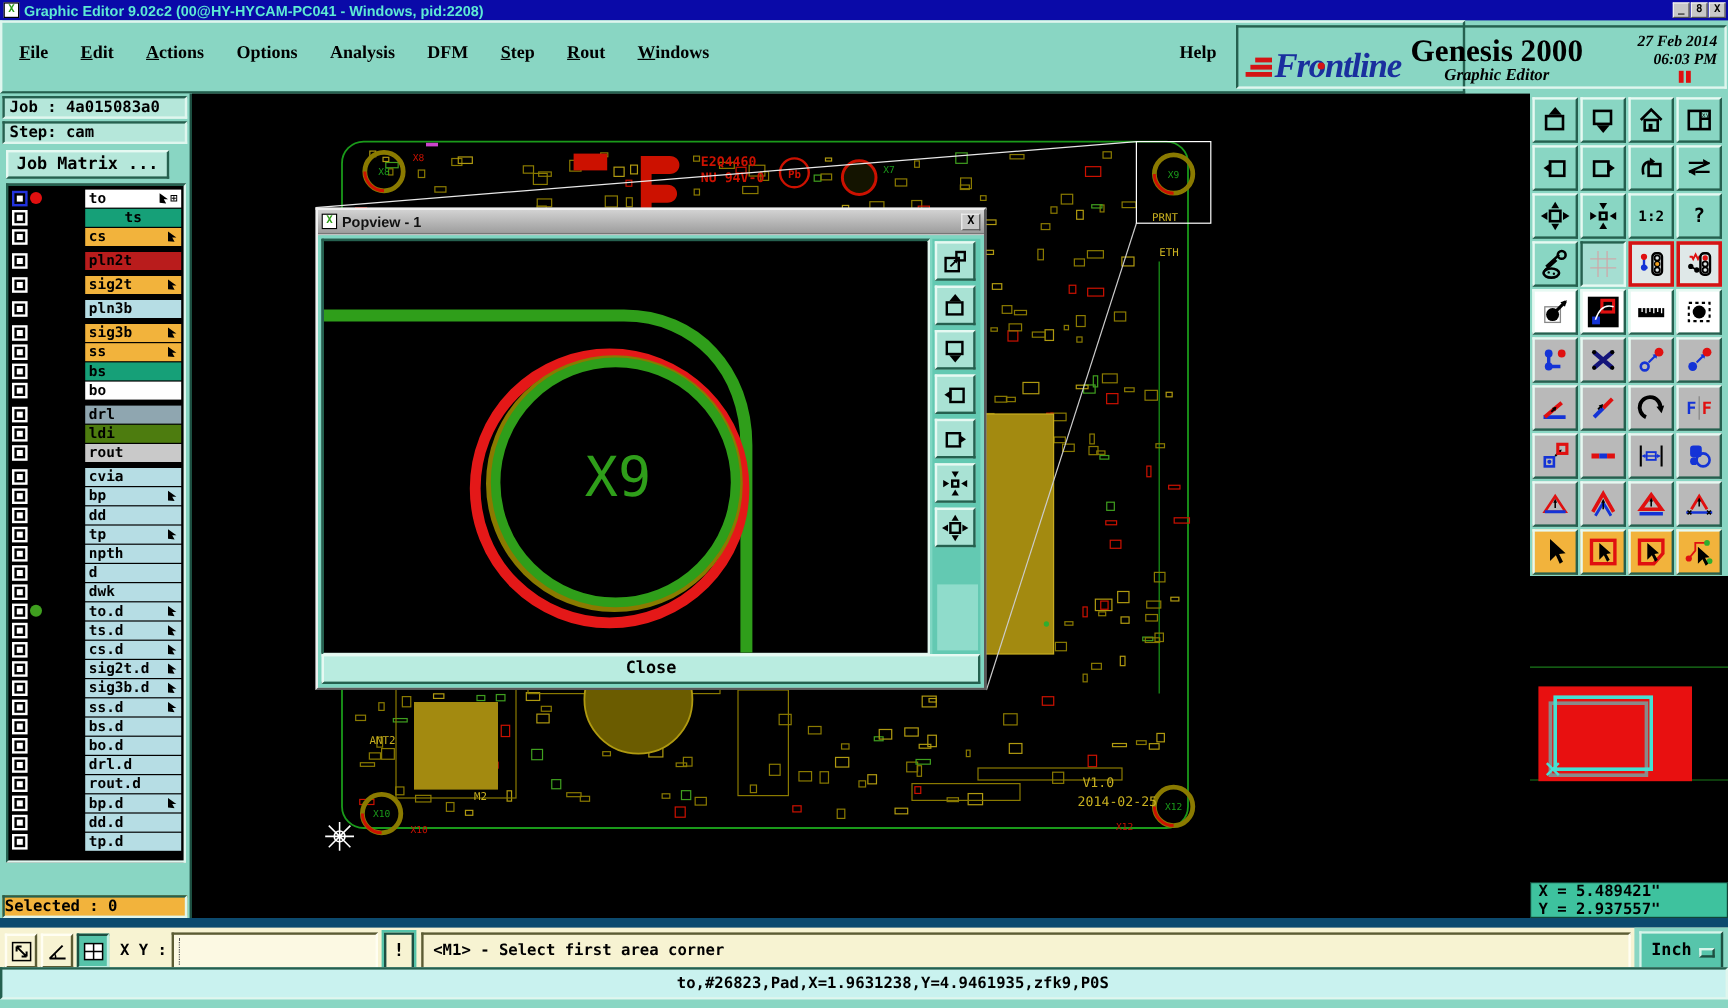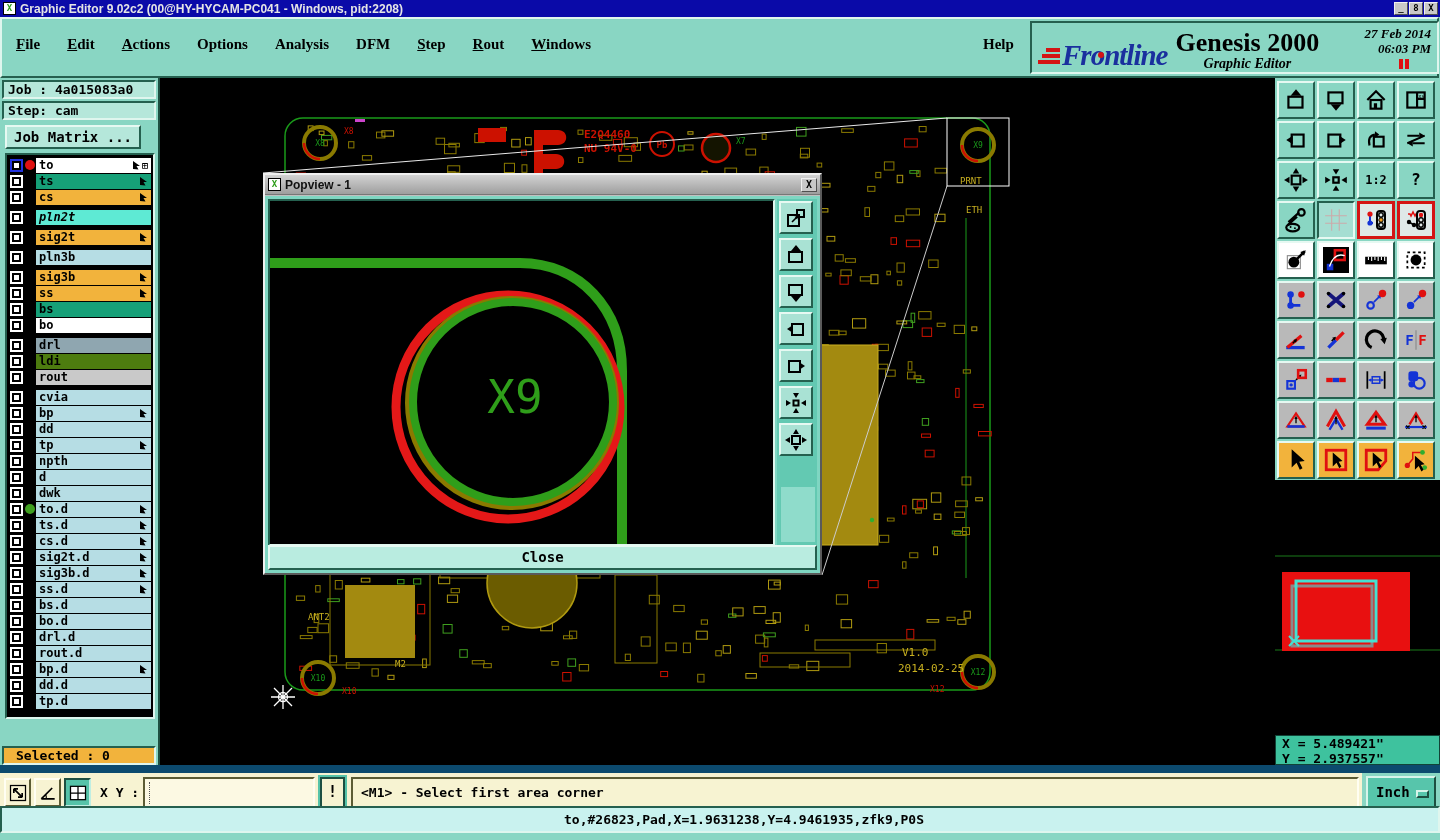--- a/index.html
+++ b/index.html
@@ -2,26 +2,26 @@
 <html><head>
 <meta charset="utf-8">
 <style>
   * { margin:0; padding:0; box-sizing:border-box; }
   html,body { width:1440px; height:840px; background:#000; overflow:hidden; }
   #app { position:relative; width:1440px; height:840px; font-family:"DejaVu Sans Mono", monospace; background:#89d6c3; }
 
   
   .titlebar { position:absolute; left:0; top:0; width:1440px; height:17px; background:#0a0aa8; display:flex; align-items:center; }
   .titlebar .appicon { width:13px; height:13px; margin:0 4px 0 3px; background:#fff; border:1px solid #000; position:relative; font:bold 9px "DejaVu Sans Mono",monospace; color:#2f9e1a; text-align:center; line-height:11px; }
-  .titlebar .ttext { color:#e5e5e5; font:bold 12px "Liberation Sans", sans-serif; letter-spacing:0; }
+  .titlebar .ttext { color:#5eead4; font:bold 12px "Liberation Sans", sans-serif; letter-spacing:0; }
   .winbtns { position:absolute; right:2px; top:2px; display:flex; gap:1px; }
   .winbtn { width:14px; height:13px; background:#c8c8c8; border:1px solid; border-color:#f0f0f0 #505050 #505050 #f0f0f0; font:bold 9px "DejaVu Sans Mono",monospace; color:#000; text-align:center; line-height:11px; }
 
   
-  .header { position:absolute; left:0; top:17px; width:1439px; height:61px; background:#89d6c3; border:2px solid; border-color:#dff6ee #25604f #25604f #dff6ee; }
+  .header { position:absolute; left:0; top:17px; width:1221px; height:61px; background:#89d6c3; border:2px solid; border-color:#dff6ee #25604f #25604f #dff6ee; }
   .menubar { position:absolute; left:14px; top:17px; display:flex; gap:27px; font:bold 15px "Liberation Serif", serif; color:#000; }
   .menubar .mitem { cursor:default; }
   .menubar u { text-decoration:underline; }
   .help-item { position:absolute; left:981px; top:17px; font:bold 15px "Liberation Serif", serif; color:#000; }
   .brand { position:absolute; left:1028px; top:2px; width:409px; height:53px; border:2px solid; border-color:#25604f #dff6ee #dff6ee #25604f; display:flex; align-items:flex-end; }
   .logo { display:flex; align-items:center; margin-left:6px; }
   .logo-stripes { display:flex; flex-direction:column; gap:2px; margin-right:2px; }
   .logo-stripes i { display:block; height:4px; background:#d41414; }
   .logo-stripes i:nth-child(1){ width:14px; margin-left:8px;} .logo-stripes i:nth-child(2){ width:18px; margin-left:4px;} .logo-stripes i:nth-child(3){ width:22px; }
   .logo-text { font:bold italic 29px "Liberation Serif", serif; color:#1a2f9e; letter-spacing:-1px; position:relative; }
@@ -38,26 +38,26 @@
   .sidebar { position:absolute; left:0; top:78px; width:160px; height:687px; background:#89d6c3; border-right:2px solid #1d4f41; }
   .info-box { position:absolute; left:2px; width:154px; height:19px; background:#b5e7da; border:2px solid; border-color:#25604f #dff6ee #dff6ee #25604f; font:bold 13px "DejaVu Sans Mono",monospace; color:#000; line-height:15px; padding-left:4px; white-space:pre; }
   .matrix-btn { position:absolute; left:5px; top:47px; width:136px; height:24px; background:#b5e7da; border:2px solid; border-color:#e6f9f2 #25604f #25604f #e6f9f2; font:bold 14px "DejaVu Sans Mono",monospace; color:#000; text-align:center; line-height:20px; }
   .layer-list { position:absolute; left:5px; top:75px; width:150px; height:566px; background:#000; border:2px solid; border-color:#25604f #dff6ee #dff6ee #25604f; padding:2px 0 0 1px; overflow:hidden; }
   .lrow { display:flex; align-items:center; height:16px; }
   .lrow .cbox { width:13px; height:13px; margin-left:2px; border:2px solid #fff; background:#000; display:flex; align-items:center; justify-content:center; flex:none; }
   .lrow .cbox.sel { border-color:#2233dd; }
   .lrow .cbox i { width:5px; height:5px; background:#fff; }
   .lrow .mark { width:12px; height:12px; margin-left:1px; flex:none; display:flex; align-items:center; justify-content:center; }
   .lrow .mark b { width:10px; height:10px; border-radius:50%; display:block; }
-  .lrow .lname { flex:1; height:15px; margin-right:2px; font:bold 12px "DejaVu Sans Mono",monospace; color:#000; padding:0 3px 0 3px; line-height:15px; display:flex; align-items:center; }
+  .lrow .lname { flex:1; height:15px; margin-right:2px; font:bold 12px "DejaVu Sans Mono",monospace; color:#000; padding:0 3px 0 3px; line-height:15px; display:flex; align-items:center;margin-left:35px; }
   .lname .nm { flex:1; }
   .hand { width:9px; height:10px; flex:none; }
   .gmini { font:bold 10px "DejaVu Sans Mono",monospace; margin-left:1px; }
   .lgap { height:4px; }
-  .selected-bar { position:absolute; left:2px; top:668px; width:154px; height:19px; background:#f2b33c; border:2px solid; border-color:#25604f #dff6ee #dff6ee #25604f; font:bold 13px "DejaVu Sans Mono",monospace; line-height:15px; padding-left:12px; }
+  .selected-bar { position:absolute; left:2px; top:668px; width:154px; height:19px; background:#f2b33c; border:2px solid; border-color:#25604f #dff6ee #dff6ee #25604f; font:bold 13px "DejaVu Sans Mono",monospace; line-height:15px; padding-left:0; }
 
   
   .canvas { position:absolute; left:160px; top:78px; width:1115px; height:687px; background:#000; z-index:1; }
 
   
   .popview { position:absolute; left:263px; top:173px; width:559px; height:402px; background:#c0c0c0; border:2px solid; border-color:#efefef #5a5a5a #5a5a5a #efefef; z-index:10; }
   .pv-title { height:20px; background:linear-gradient(#d2d2d2,#9e9e9e); border-bottom:1px solid #777; display:flex; align-items:center; }
   .pv-title .appicon { width:13px; height:13px; margin:0 4px 0 3px; background:#fff; border:1px solid #000; font:bold 9px "DejaVu Sans Mono",monospace; color:#2f9e1a; text-align:center; line-height:11px; }
   .pv-title .ptext { font:bold 12px "Liberation Sans", sans-serif; color:#111; }
   .pv-close { position:absolute; right:3px; top:3px; width:16px; height:14px; background:#c8c8c8; border:1px solid; border-color:#f0f0f0 #505050 #505050 #f0f0f0; font:bold 10px "DejaVu Sans Mono",monospace; text-align:center; line-height:12px; }
@@ -162,21 +162,21 @@
               <path d="M1 9 V1 L8 6 H4.5 L6.5 9.5 Z" fill="#000"></path>
             </svg>
             <span class="gmini">⊞</span>
           </div>
         </div>
         <div class="lrow">
           <div class="cbox">
             <i></i>
           </div>
           <div class="mark"></div>
-          <div class="lname" style="background: rgb(22, 160, 120);">
+          <div class="lname" style="background: rgb(22, 160, 120); flex-direction: column;">
             <span class="nm">ts</span>
             <svg class="hand" viewBox="0 0 9 10">
               <path d="M1 9 V1 L8 6 H4.5 L6.5 9.5 Z" fill="#000"></path>
             </svg>
           </div>
         </div>
         <div class="lrow">
           <div class="cbox">
             <i></i>
           </div>
@@ -187,21 +187,21 @@
               <path d="M1 9 V1 L8 6 H4.5 L6.5 9.5 Z" fill="#000"></path>
             </svg>
           </div>
         </div>
         <div class="lgap"></div>
         <div class="lrow">
           <div class="cbox">
             <i></i>
           </div>
           <div class="mark"></div>
-          <div class="lname" style="background: #5eead4; font-style: italic;">
+          <div class="lname" style="background: #b91c1c;">
             <span class="nm">pln2t</span>
           </div>
         </div>
         <div class="lgap"></div>
         <div class="lrow">
           <div class="cbox">
             <i></i>
           </div>
           <div class="mark"></div>
           <div class="lname" style="background: rgb(242, 179, 60);">

